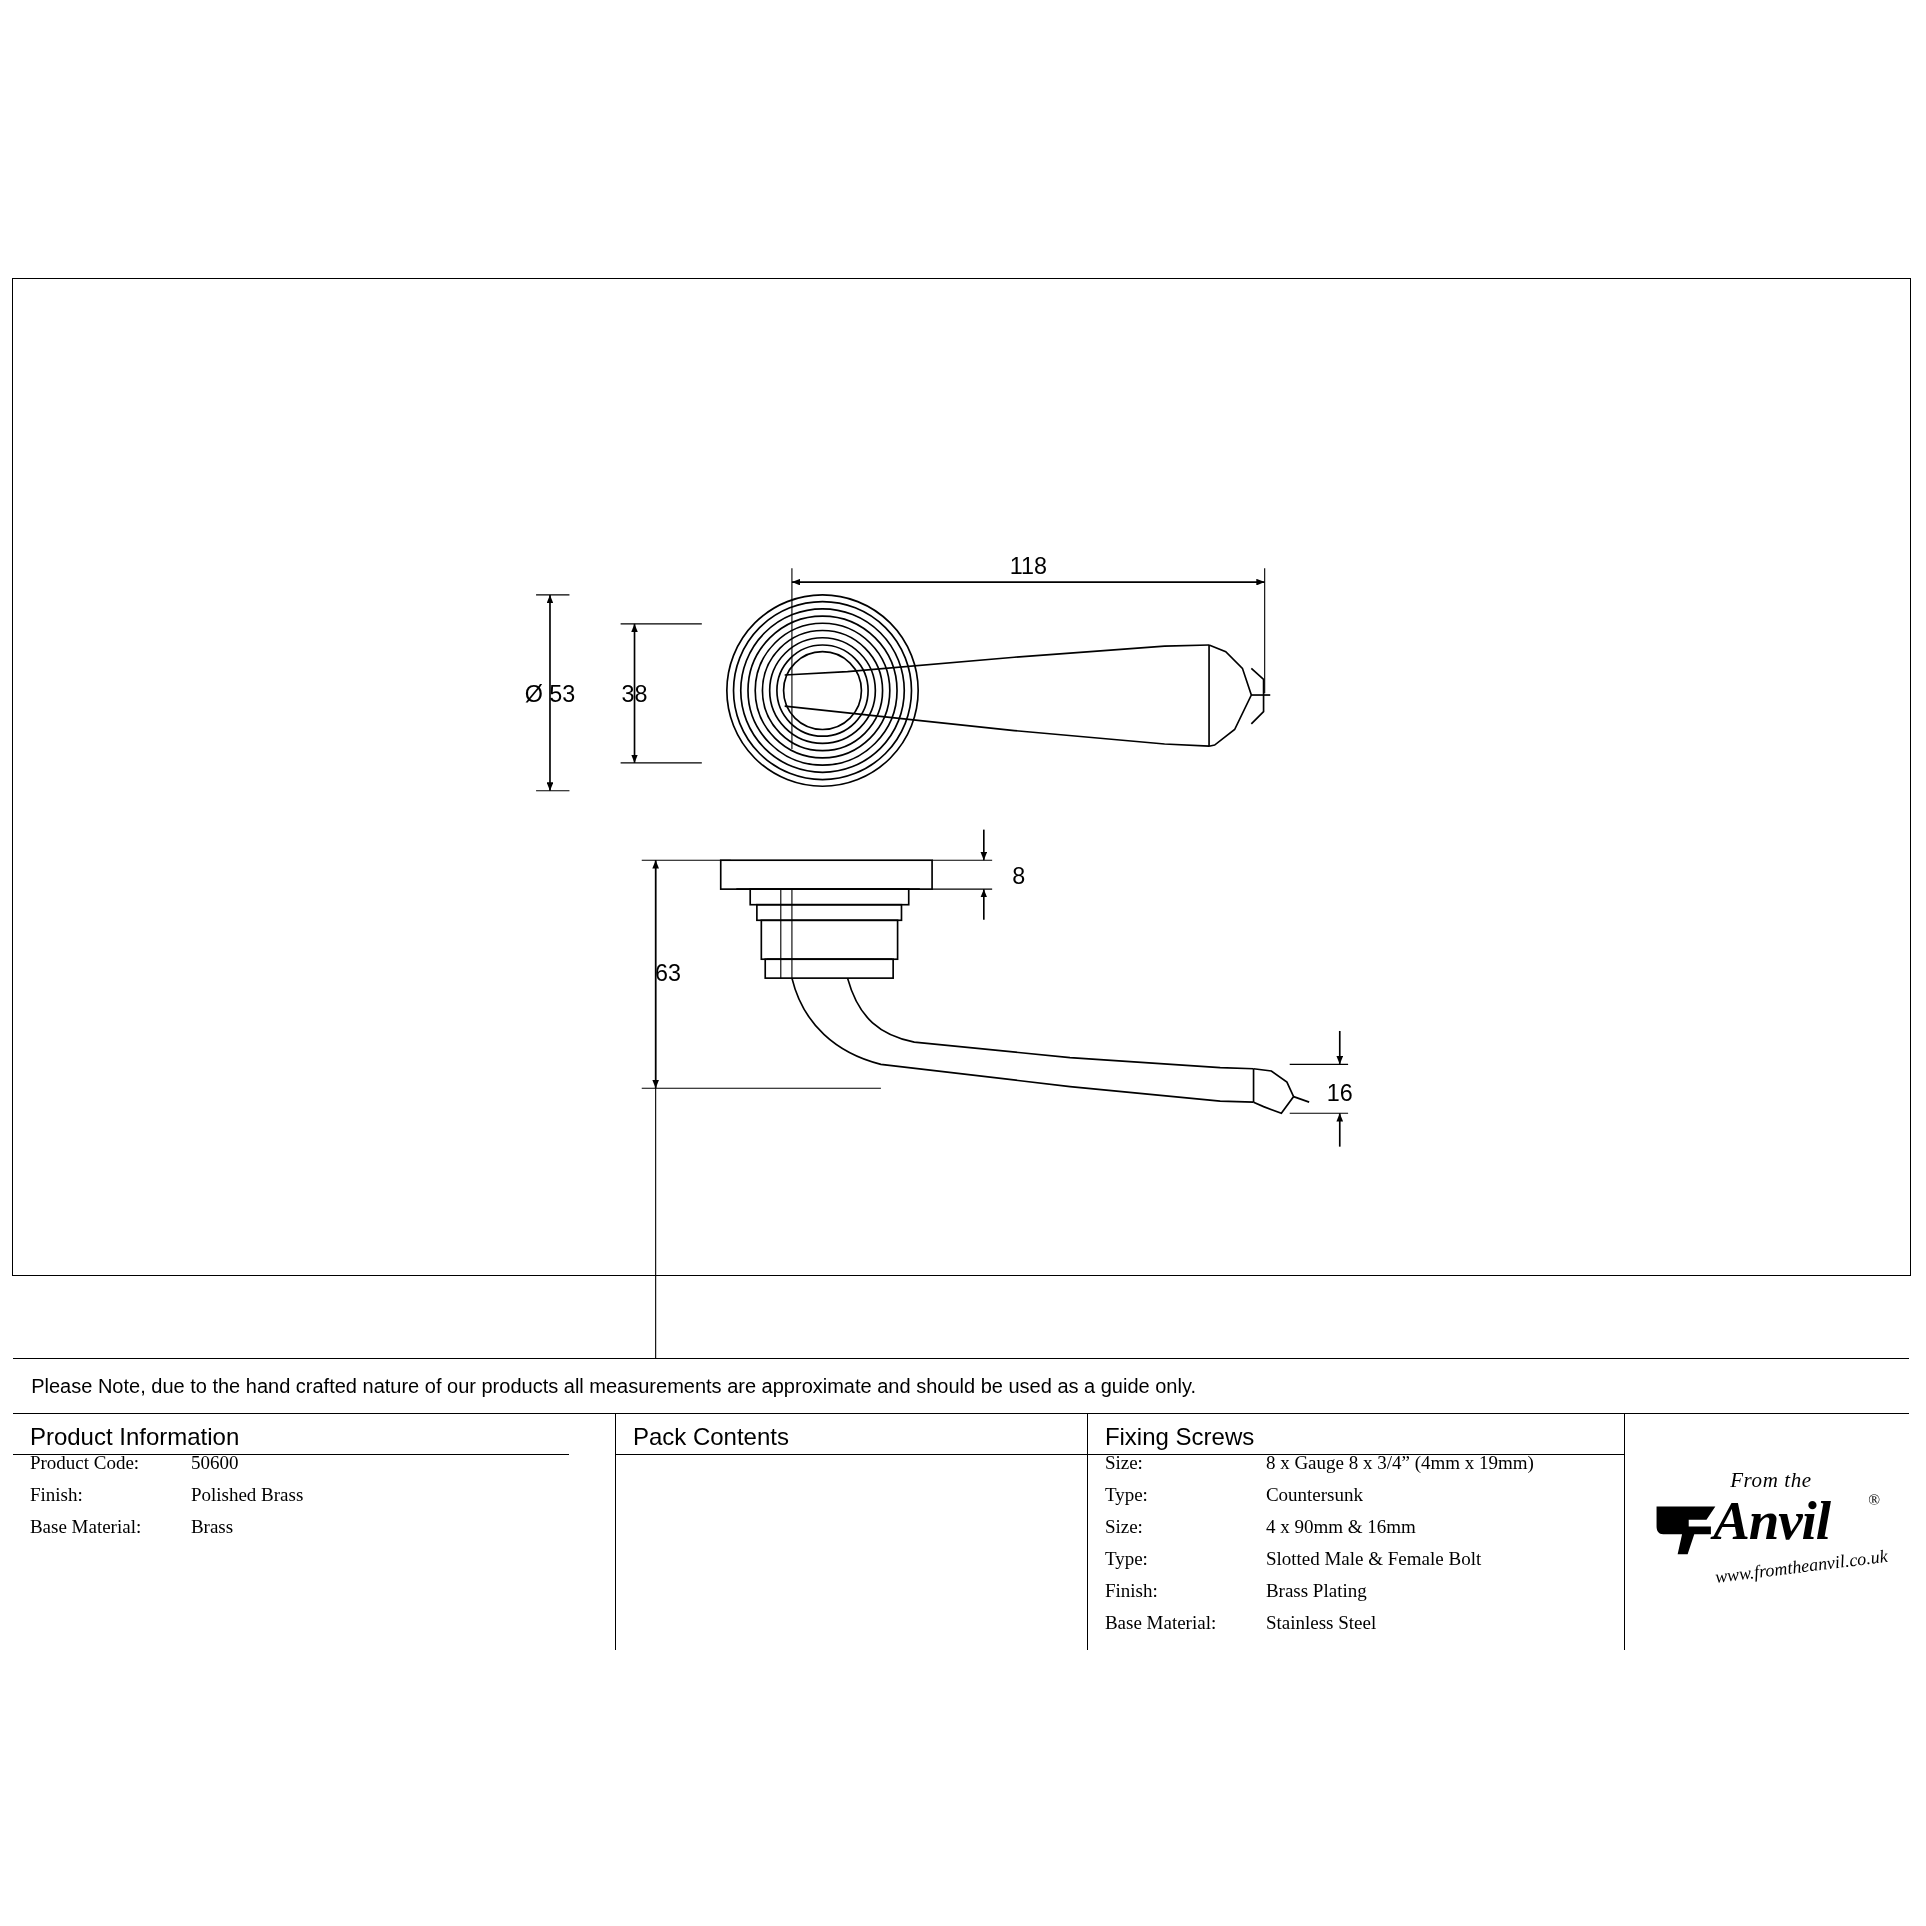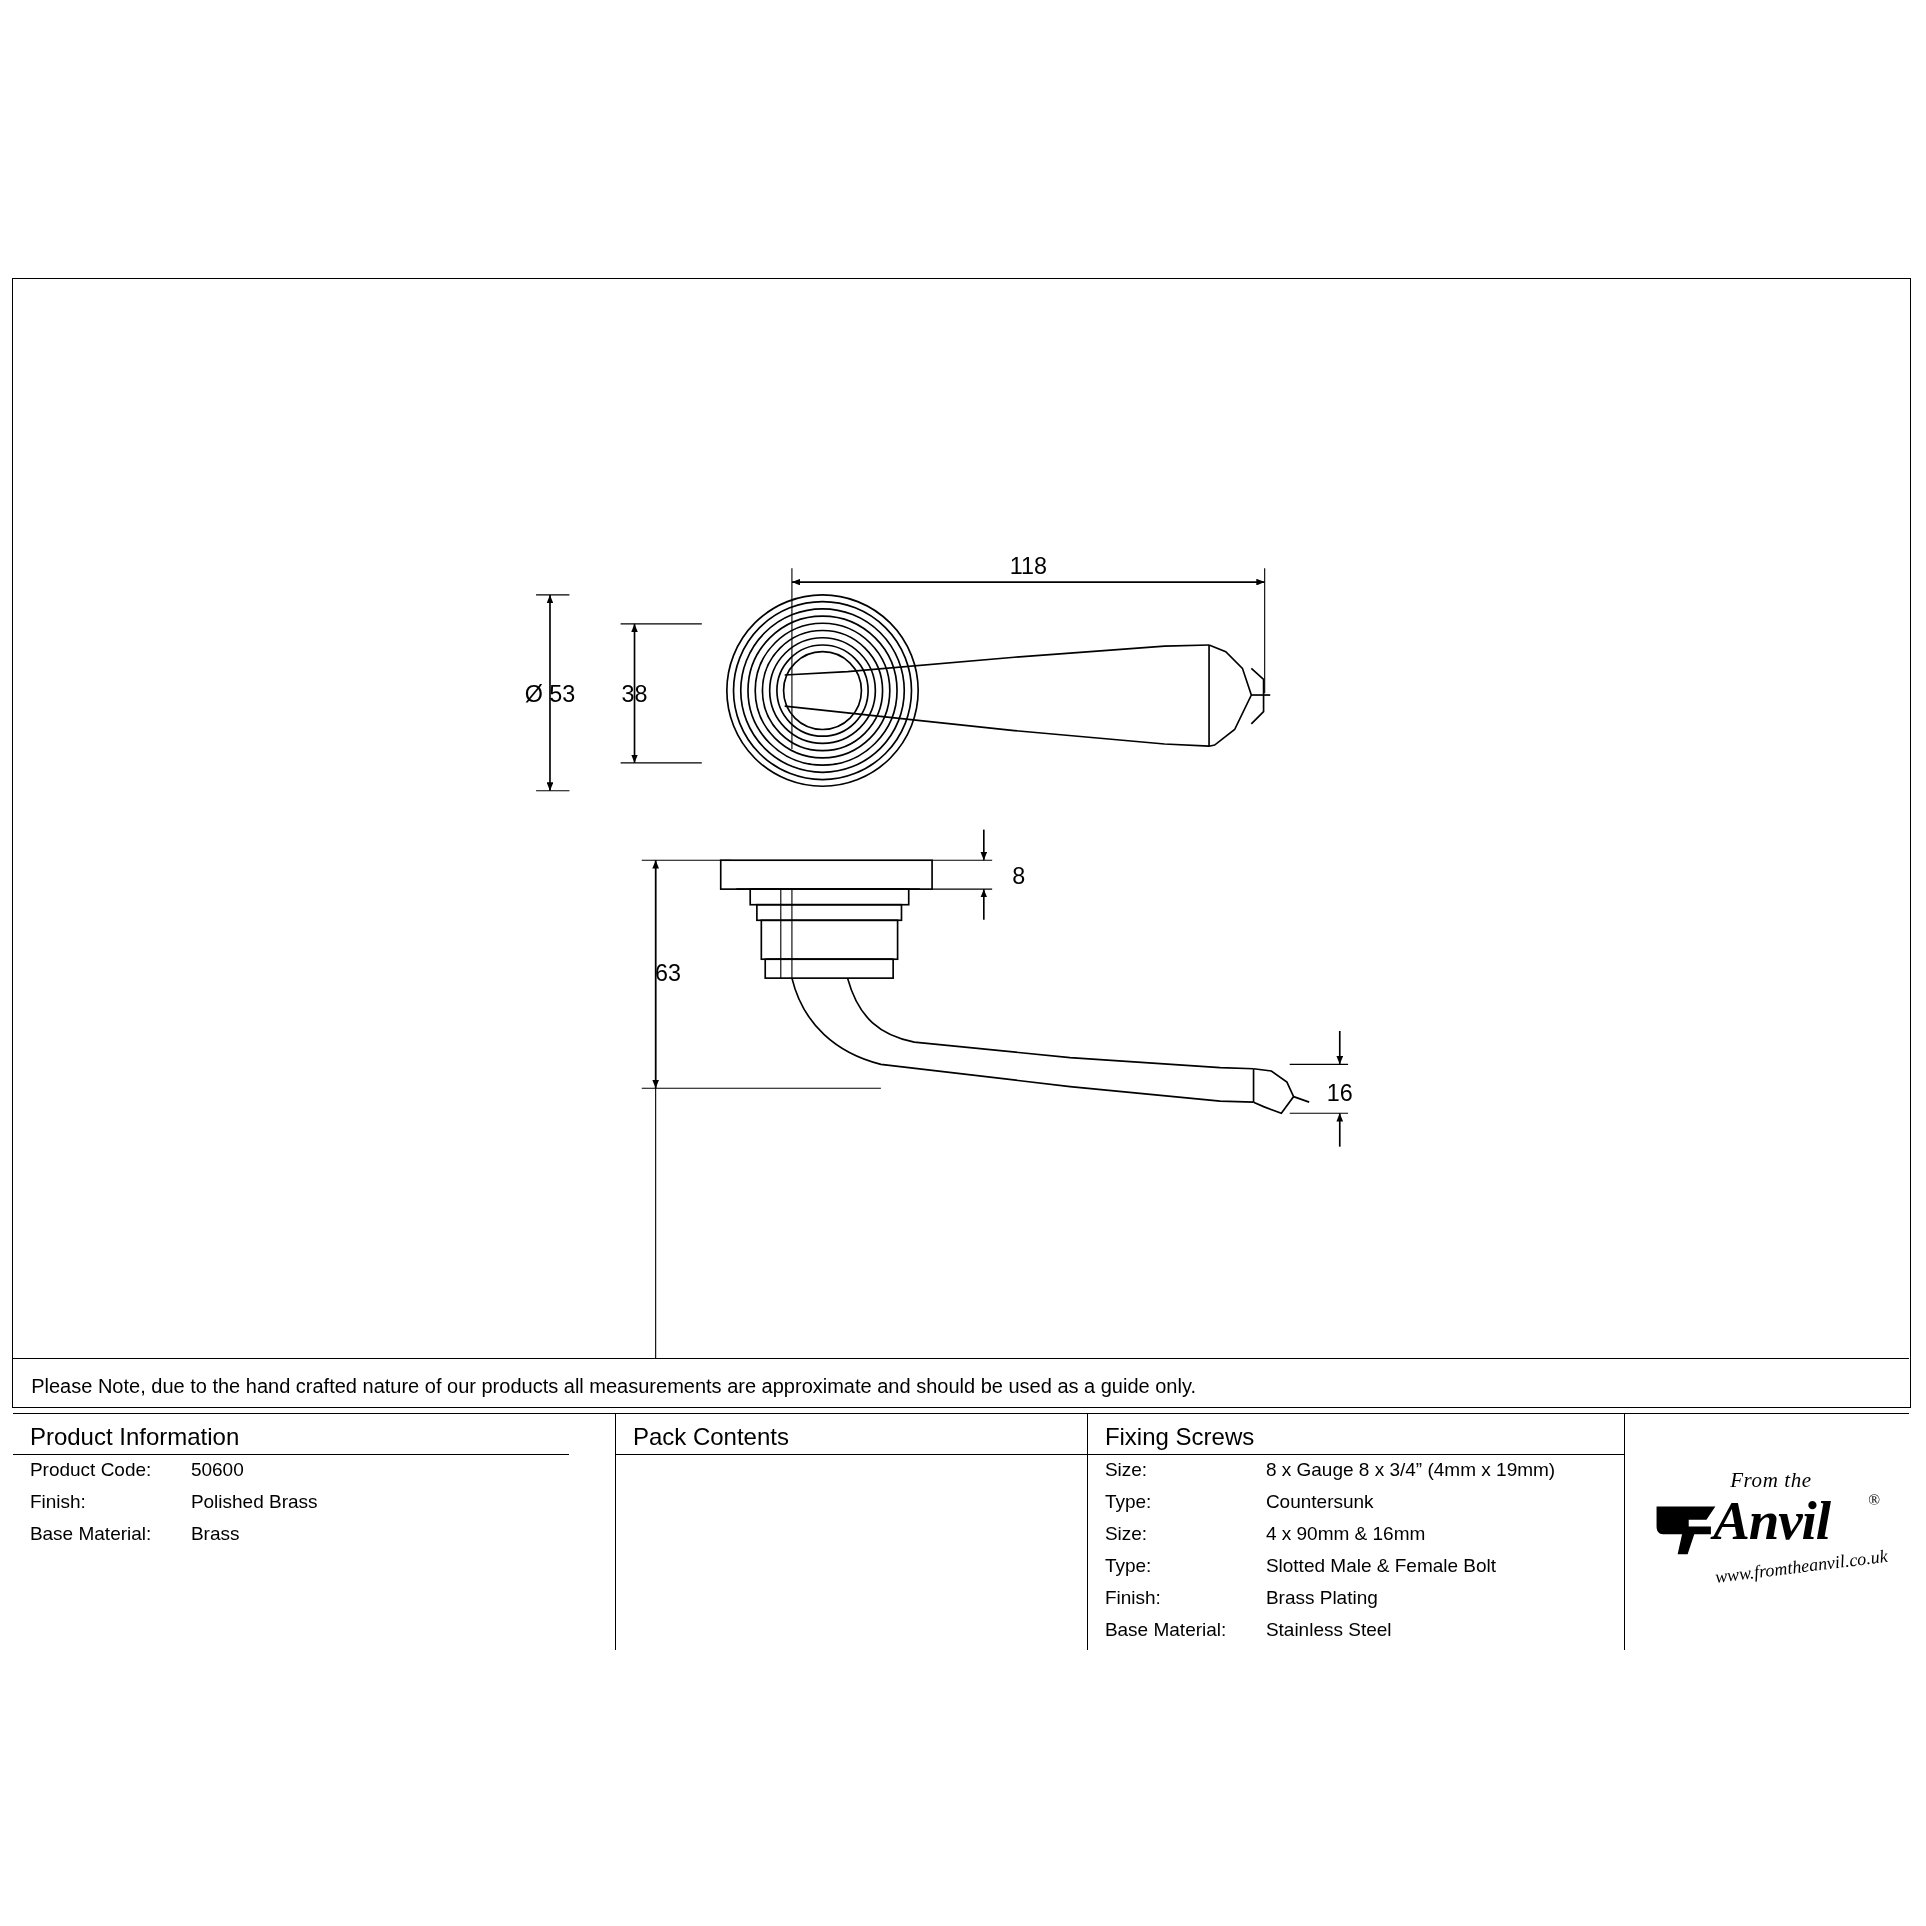--- a/index.html
+++ b/index.html
@@ -15,21 +15,21 @@
     position: relative;
     overflow: hidden;
   }
 
   
   #sheet {
     position: absolute;
     left: 12.2px;
     top: 278px;
     width: 1899px;
-    height: 1130px;
+    height: 998px;
     border: 1.7px solid #000;
     box-sizing: border-box;
   }
 
   
   #drawing {
     position: absolute;
     left: 0;
     top: 0;
     width: 1896px;
@@ -86,22 +86,23 @@
     position: absolute;
     left: 0;
     top: 40px;
     width: 100%;
     border-top: 1.7px solid #000;
   }
 
   .rows {
     position: absolute;
     left: 16.7px;
-    top: 40px;
+    top: 33px;
     right: 0;
+    font-family: Liberation Serif, serif;
   }
   .row {
     display: flex;
     font-size: 19px;
     line-height: 32px;
     white-space: nowrap;
   }
   .row .label { width: 161px; flex: 0 0 161px; }
   .row .value { flex: 1 1 auto; }
 

